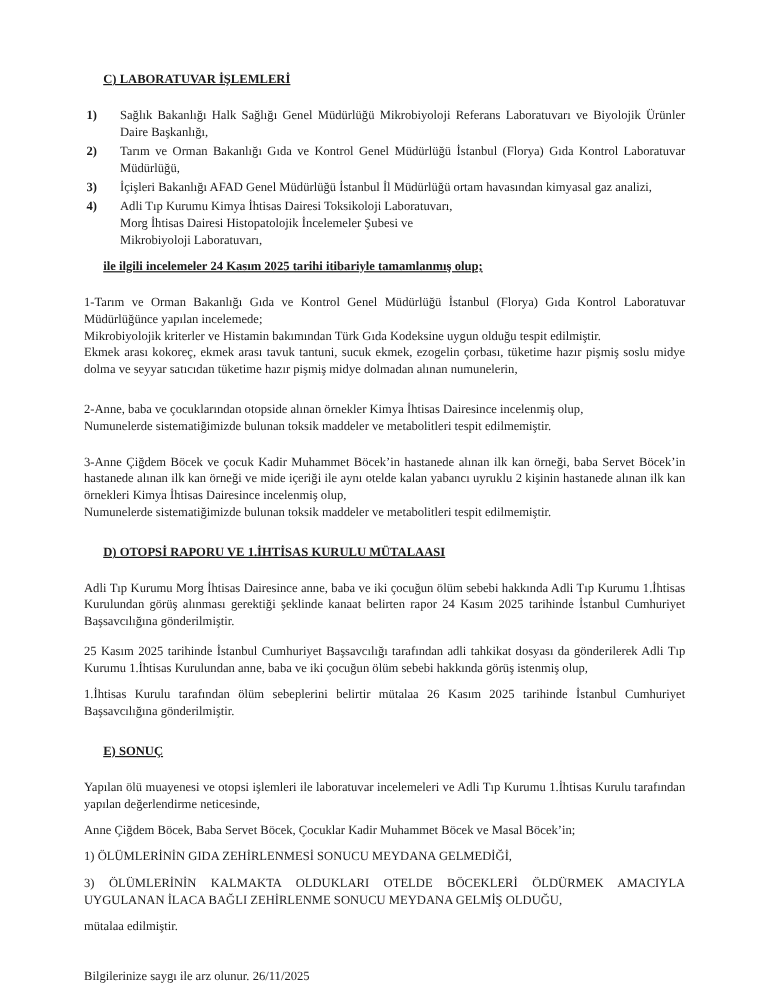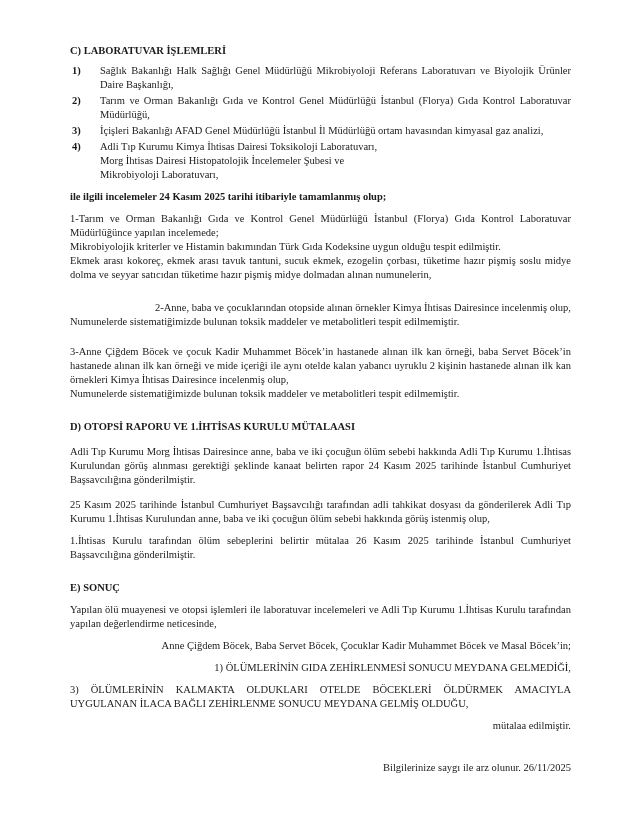--- a/index.html
+++ b/index.html
@@ -20,25 +20,26 @@
     box-sizing: border-box;
     width: 635px;
     height: 822px;
     padding: 44px 64px 14px 70px;
     background: #ffffff;
   }
   .p {
     margin: 0;
     text-align: justify;
   }
-  .left { text-align: right; }
+  .left { text-align: left; }
   .b { font-weight: normal; }
   .hd {
-    margin: 0;
+    margin: 16px;
     font-weight: bold;
+    text-decoration: underline;
     text-align: left;
   }
   .list { margin-top: 6px; }
   .li { display: flex; }
   .li + .li { margin-top: 2px; }
   .li .num {
     flex: 0 0 30px;
     width: 30px;
     padding-left: 2px;
     box-sizing: border-box;

